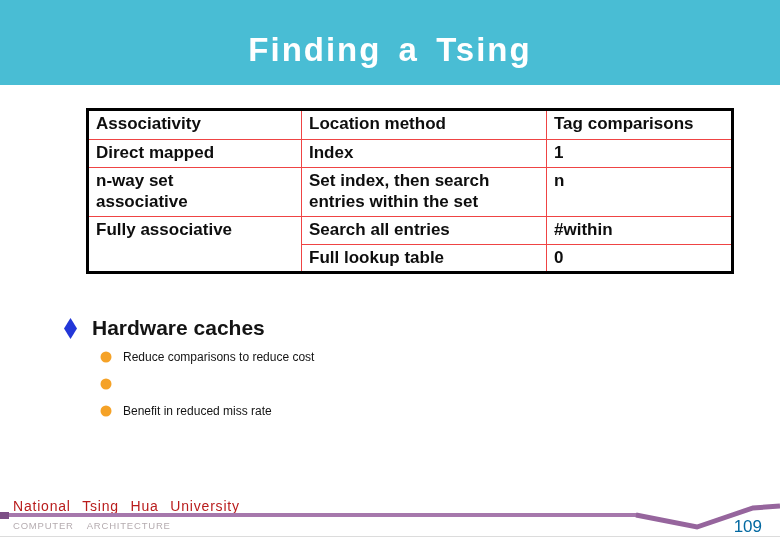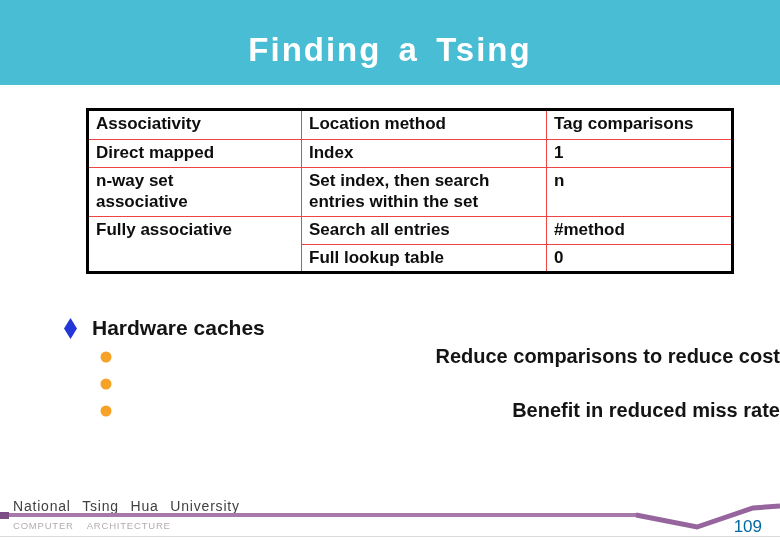--- a/index.html
+++ b/index.html
@@ -31,29 +31,29 @@
     font-size:17px; font-weight:bold; color:#0e0e0e;
     line-height:21px; vertical-align:top; text-align:left;
     background:#ffffff;
   }
   .cell-narrow span { display:inline-block; max-width:130px; }
   .cell-mid span { display:inline-block; max-width:218px; }
   
   .bullet-area { position:absolute; left:0; top:313px; width:780px; }
   .b-row { display:flex; align-items:center; color:#141414; }
   .b-l1 { margin-left:64px; height:30px; font-size:21px; font-weight:bold; }
-  .b-l2 { margin-left:100px; height:27px; font-size:20px; font-weight:bold;justify-content:space-between; }
+  .b-l2 { margin-left:100px; height:27px; font-size:12px; font-weight:normal; }
   .b-gap { margin-top:5px; }
   .diamond-wrap { width:13px; margin-right:15px; display:flex; align-items:center; }
   .circle-wrap  { width:12px; margin-right:11px; display:flex; align-items:center; }
   
   .footer-svg { position:absolute; left:0; top:498px; }
   .university-name {
     position:absolute; left:13px; top:498px;
-    font-size:14px; color:#404040; letter-spacing:0.8px; word-spacing:7px;
+    font-size:14px; color:#b91c1c; letter-spacing:0.8px; word-spacing:7px;
   }
   .department-name {
     position:absolute; left:13px; top:520px;
     font-size:9.5px; color:#B5ACB0; letter-spacing:0.8px; word-spacing:10px;
   }
   .bottom-faint-line {
     position:absolute; left:0; top:536px; width:780px; height:1px;
     background:#DCDCDC;
   }
   .page-number {
@@ -88,21 +88,21 @@
       <td>1</td>
     </tr>
     <tr style="height:49px">
       <td class="cell-narrow"><span>n-way set associative</span></td>
       <td class="cell-mid"><span>Set index, then search entries within the set</span></td>
       <td>n</td>
     </tr>
     <tr style="height:28px">
       <td rowspan="2">Fully associative</td>
       <td>Search all entries</td>
-      <td>#method</td>
+      <td>#within</td>
     </tr>
     <tr style="height:28px">
       <td>Full lookup table</td>
       <td>0</td>
     </tr>
   </tbody>
     </table>
 
   <div class="bullet-area">
 

